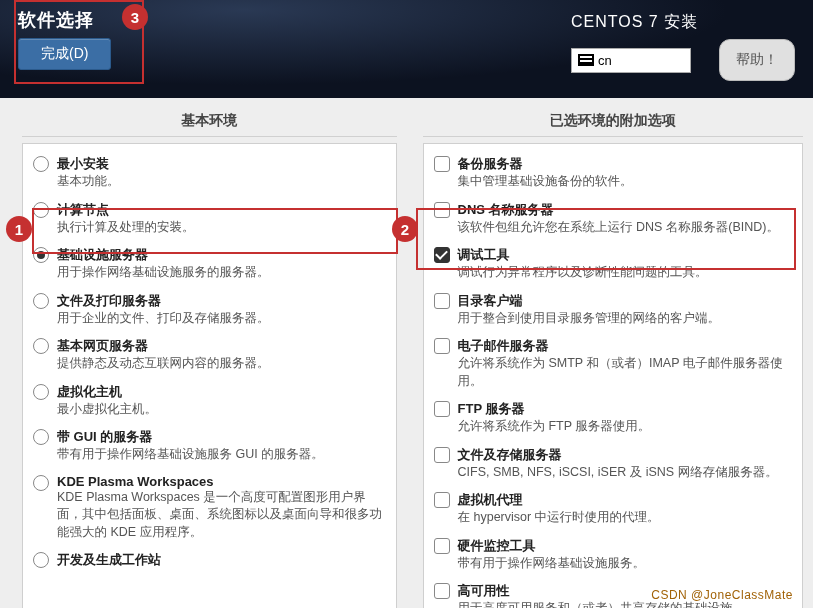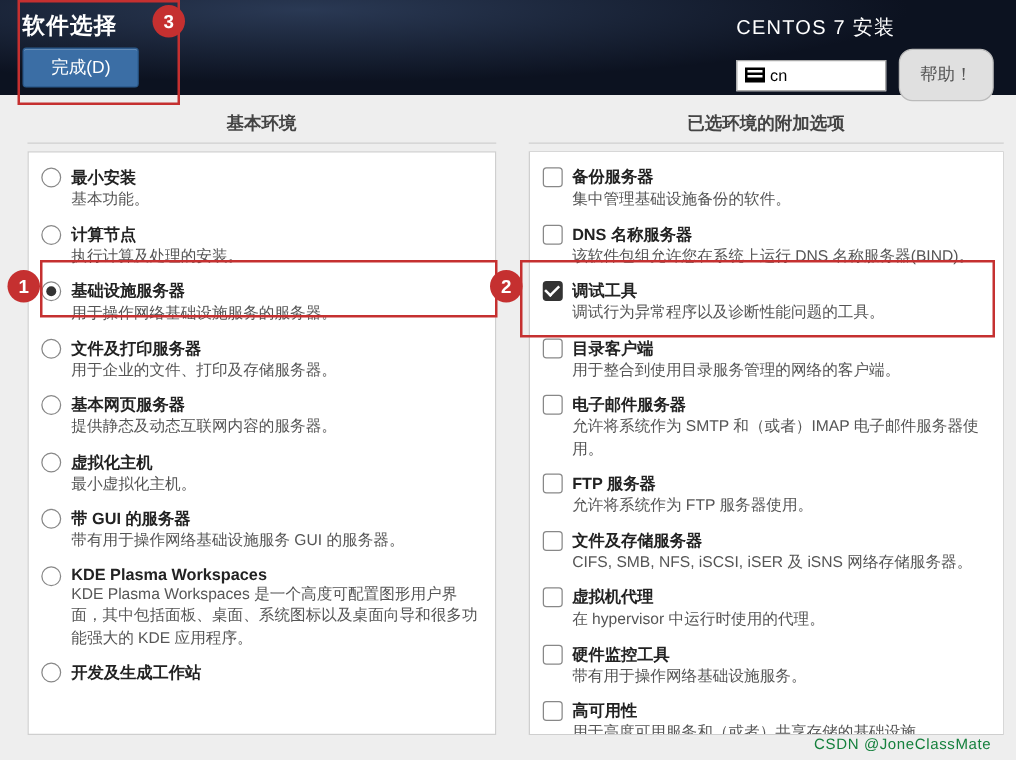--- a/index.html
+++ b/index.html
@@ -6,21 +6,21 @@
   body {
     width: 813px; height: 608px;
     font-family: "Microsoft YaHei", "PingFang SC", sans-serif;
     background: #eeeeee;
     overflow: hidden;
     position: relative;
   }
 
   
   .header {
-    height: 76px;
+    height: 98px;
     background: radial-gradient(ellipse at 30% 10%, #2a3954 0%, #0c1220 60%);
     color: #fff;
     display: flex;
     justify-content: space-between;
     padding: 8px 18px 0 18px;
   }
   .header-left { display: flex; flex-direction: column; gap: 6px; }
   .title { font-size: 18px; font-weight: bold; letter-spacing: 1px; }
   .done-btn {
     background: #3b6ea5;
@@ -28,21 +28,21 @@
     color: #fff;
     font-size: 14px;
     padding: 6px 22px;
     border-radius: 3px;
     box-shadow: inset 0 1px 0 rgba(255,255,255,0.2);
     width: fit-content;
     cursor: pointer;
   }
   .header-right { text-align: right; display:flex; flex-direction:column; align-items:flex-start; gap:6px; padding-top:4px;}
   .header-sub { font-size: 16px; letter-spacing: 1px; }
-  .hr-bottom { display:flex; gap:10px; align-items:center; }
+  .hr-bottom { display:flex; gap:28px; align-items:center; }
   .lang-box {
     background: #fff; color:#000; border:1px solid #aaa;
     font-size:13px; padding:4px 10px 4px 6px;
     display:flex; align-items:center; gap:4px;
     min-width:120px;
   }
   .kb-icon { width:16px; height:12px; background:#000; position:relative; }
   .kb-icon::after{content:"";position:absolute;inset:2px;background:
     linear-gradient(#fff,#fff) 0 0/100% 2px no-repeat,
     linear-gradient(#fff,#fff) 0 4px/100% 2px no-repeat,
@@ -96,21 +96,21 @@
   .marker {
     position:absolute; width:26px; height:26px; border-radius:50%;
     background:#c53030; color:#fff; font-weight:bold; font-size:15px;
     display:flex; align-items:center; justify-content:center;
     z-index:20;
   }
   .hlbox { position:absolute; border:2px solid #c53030; z-index:15; pointer-events:none;}
 
   .watermark{
     position:absolute; right:20px; bottom:6px;
-    font-size:12px; color:#15803d; letter-spacing:0.5px;
+    font-size:12px; color:#a16207; letter-spacing:0.5px;
   }
 </style>
 </head>
 <body>
 
 <div class="header">
   <div class="header-left">
     <div class="title">软件选择</div>
     <button class="done-btn">完成(D)</button>
   </div>

